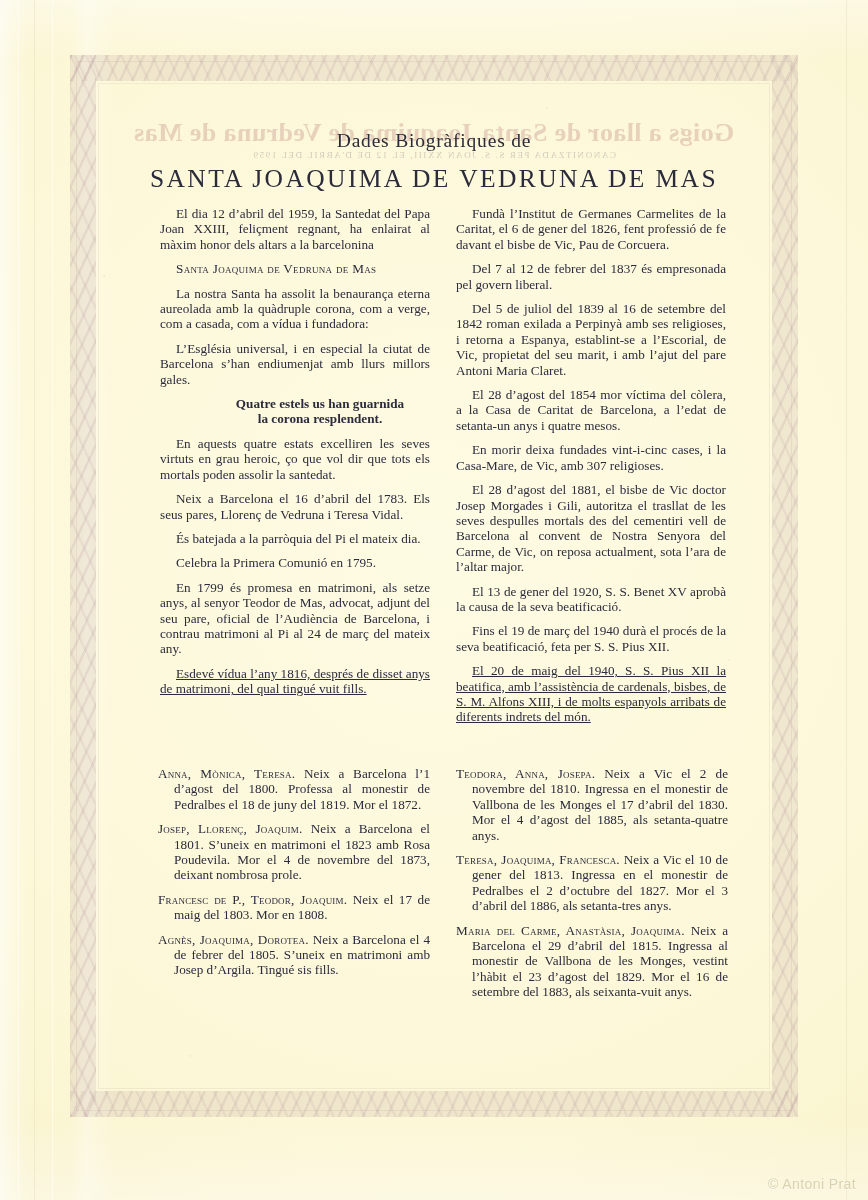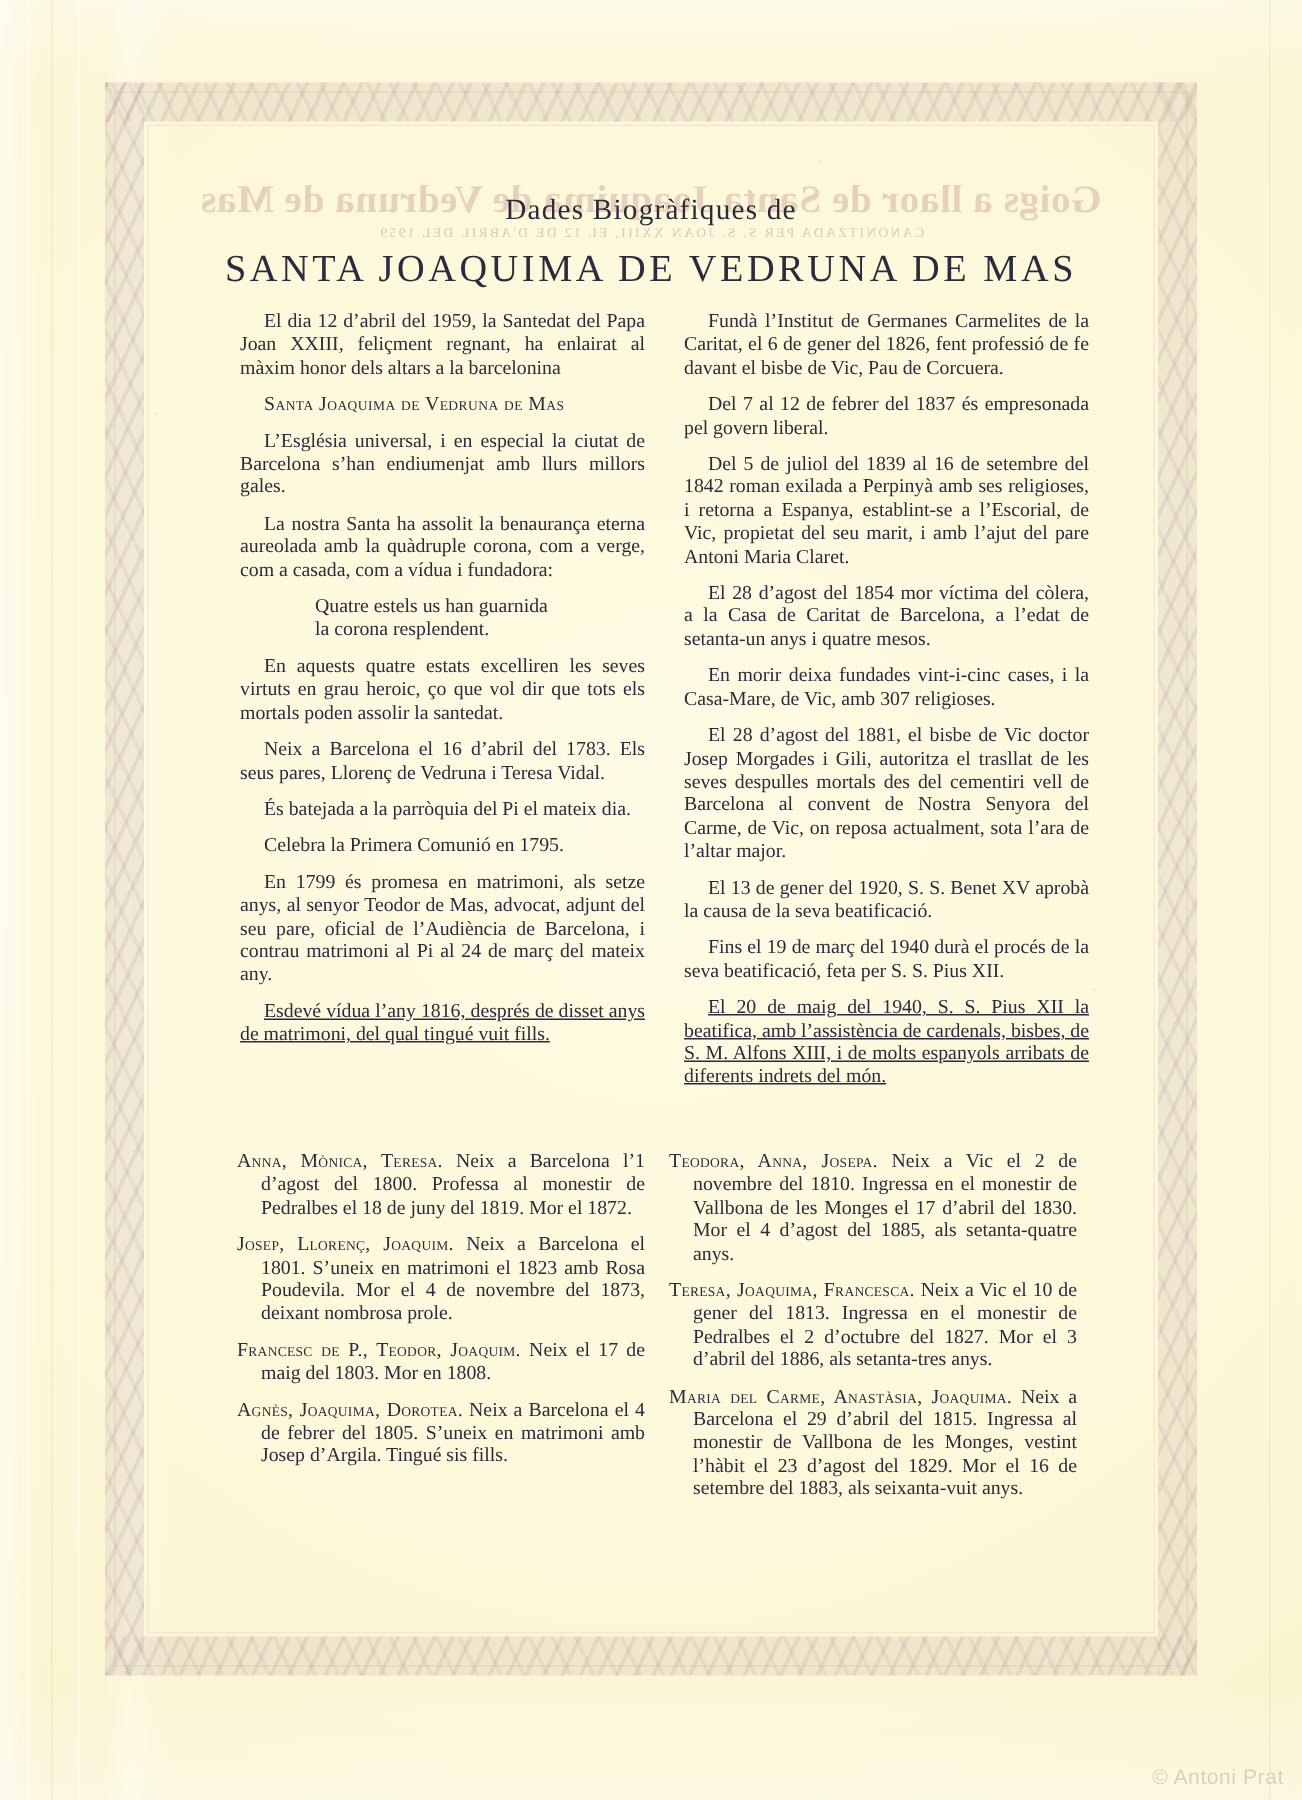--- a/index.html
+++ b/index.html
@@ -165,21 +165,22 @@
     line-height: 15.4px;
     font-variant: small-caps;
     letter-spacing: 0.3px;
   }
   p.verse {
     margin: 0 0 9px 0;
     padding-left: 50px;
     text-indent: 0;
     font-size: 13.2px;
     line-height: 15.4px;
-    text-align: left;
+    text-align: center;
+    font-weight: bold;
   }
 
   .sc { font-variant: small-caps; letter-spacing: 0.2px; }
 
   
   .divider {
     position: absolute;
     left: 150px;
     top: 722px;
     width: 586px;
@@ -195,21 +196,21 @@
     font-size: 21.5px;
     letter-spacing: 0.6px;
   }
 
   .children {
     position: absolute;
     left: 158px;
     top: 766px;
     width: 570px;
     display: flex;
-    gap: 16px;
+    gap: 26px;
   }
   .children .col { width: 272px; }
 
   p.child {
     margin: 0 0 9px 0;
     padding-left: 16px;
     text-indent: -16px;
     text-align: justify;
     font-size: 13.2px;
     line-height: 15.4px;
@@ -275,22 +276,22 @@
 
   <div class="content">
 
     <div class="hdr-small">Dades Biogràfiques de</div>
     <div class="hdr-main">SANTA JOAQUIMA DE VEDRUNA DE MAS</div>
 
     <div class="bio">
       <div class="col" id="bio-left">
           <p class="para">El dia 12 d’abril del 1959, la Santedat del Papa Joan XXIII, feliçment regnant, ha enlairat al màxim honor dels altars a la barcelonina</p>
           <p class="name-line">Santa Joaquima de Vedruna de Mas</p>
+          <p class="para">La nostra Santa ha assolit la benaurança eterna aureolada amb la quàdruple corona, com a verge, com a casada, com a vídua i fundadora:</p>
           <p class="para">L’Església universal, i en especial la ciutat de Barcelona s’han endiumenjat amb llurs millors gales.</p>
-          <p class="para">La nostra Santa ha assolit la benaurança eterna aureolada amb la quàdruple corona, com a verge, com a casada, com a vídua i fundadora:</p>
           <p class="verse">Quatre estels us han guarnida<br>la corona resplendent.</p>
           <p class="para">En aquests quatre estats excelliren les seves virtuts en grau heroic, ço que vol dir que tots els mortals poden assolir la santedat.</p>
           <p class="para">Neix a Barcelona el 16 d’abril del 1783. Els seus pares, Llorenç de Vedruna i Teresa Vidal.</p>
           <p class="para">És batejada a la parròquia del Pi el mateix dia.</p>
           <p class="para">Celebra la Primera Comunió en 1795.</p>
           <p class="para">En 1799 és promesa en matrimoni, als setze anys, al senyor Teodor de Mas, advocat, adjunt del seu pare, oficial de l’Audiència de Barcelona, i contrau matrimoni al Pi al 24 de març del mateix any.</p>
           <p class="para">Esdevé vídua l’any 1816, després de disset anys de matrimoni, del qual tingué vuit fills.</p>
         </div>
       <div class="col" id="bio-right">
           <p class="para">Fundà l’Institut de Germanes Carmelites de la Caritat, el 6 de gener del 1826, fent professió de fe davant el bisbe de Vic, Pau de Corcuera.</p>

